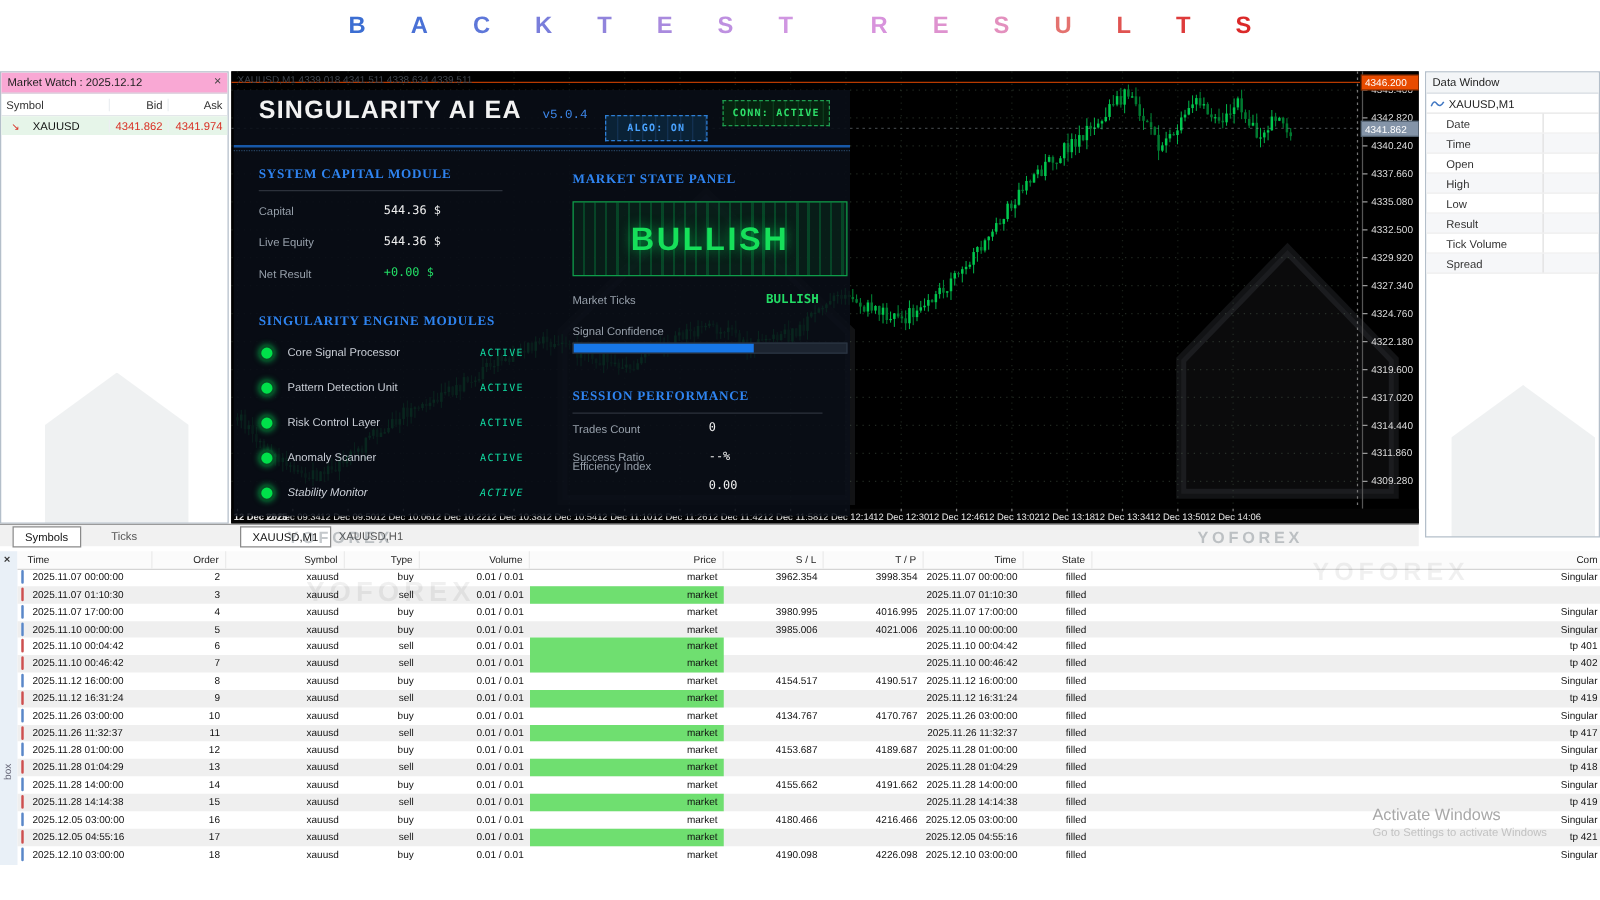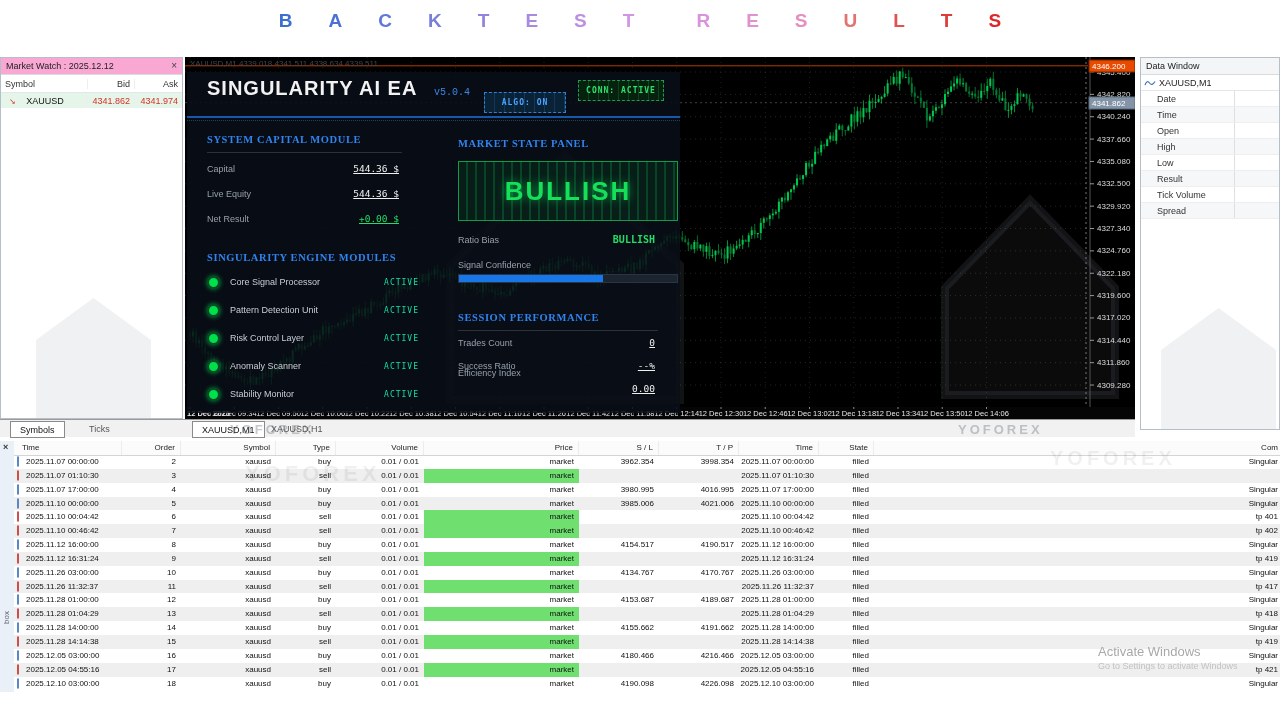--- a/index.html
+++ b/index.html
@@ -45,21 +45,21 @@
   .ea-btn{position:absolute;height:21px;box-sizing:border-box;font-family:"DejaVu Sans Mono",monospace;
           font-size:8px;font-weight:bold;display:flex;align-items:center;justify-content:center;
           letter-spacing:1px;cursor:pointer;}
   .ea-btn.algo{border:1px dashed #2e7fd6;background:#0a2236 repeating-linear-gradient(90deg,transparent 0 9px,rgba(70,140,255,0.18) 9px 10px);color:#4aa3ff;margin-top:12px;}
   .ea-btn.conn{border:1px dashed #1f9d4f;background:#06220f repeating-linear-gradient(90deg,transparent 0 9px,rgba(40,220,110,0.18) 9px 10px);color:#2ee06a;}
   .ea-hr{position:absolute;left:0;width:100%;border-bottom:2px solid #1758a8;}
   .ea-hr2{position:absolute;left:0;width:100%;border-bottom:1px dotted #24415f;}
   .sec-h{font-size:10.5px;font-weight:bold;color:#2f84f0;letter-spacing:0.6px;font-family:Liberation Serif, serif;}
   .sec-u{position:absolute;border-bottom:1px solid rgba(150,160,175,0.25);}
   .ea-lab{font-size:9px;color:#97a0ab;}
-  .ea-val{font-size:9.5px;color:#f0f0f0;font-family:"DejaVu Sans Mono",monospace;text-align:right;text-decoration:underline;}
+  .ea-val{font-size:9.5px;color:#f0f0f0;font-family:"DejaVu Sans Mono",monospace;}
   .ea-val.pos{color:#23dd66;}
   .mod-row{position:absolute;left:20px;width:212px;height:20px;display:flex;align-items:center;}
   .mod-dot{width:9px;height:9px;border-radius:50%;background:#00e04a;border:2px solid #074d26;
            box-shadow:0 0 5px rgba(0,230,90,0.7);margin-right:10px;flex:none;}
   .mod-name{flex:1;font-size:9px;color:#c9ced6;}
   .mod-st{font-size:8px;color:#12dfa4;font-family:"DejaVu Sans Mono",monospace;letter-spacing:1px;}
   .state-box{position:absolute;box-sizing:border-box;border:1px solid #0f9d4a;
              background:rgba(10,70,35,0.30) repeating-linear-gradient(90deg,transparent 0 7px,rgba(0,210,90,0.22) 7px 9px);
              display:flex;align-items:center;justify-content:center;}
   .state-big{font-size:26px;font-weight:bold;color:#16e05a;letter-spacing:2px;
@@ -882,32 +882,32 @@
           <div class="mod-row" style="top: 256px;">
             <span class="mod-dot"></span>
             <span class="mod-name">Risk Control Layer</span>
             <span class="mod-st">ACTIVE</span>
           </div>
           <div class="mod-row" style="top: 284px;">
             <span class="mod-dot"></span>
             <span class="mod-name">Anomaly Scanner</span>
             <span class="mod-st">ACTIVE</span>
           </div>
-          <div class="mod-row" style="top: 312px;">
+          <div class="mod-row" style="top: 312px; font-style: italic;">
             <span class="mod-dot"></span>
             <span class="mod-name">Stability Monitor</span>
             <span class="mod-st">ACTIVE</span>
           </div>
         </div>
 
       <div class="ea-abs sec-h" style="left:271px;top:66px;">MARKET STATE PANEL</div>
       <div class="state-box" style="left:271px;top:89px;width:220px;height:60px;">
         <span class="state-big">BULLISH</span>
       </div>
-      <div class="ea-abs ea-lab" style="left:271px;top:163px;">Ratio Bias</div>
+      <div class="ea-abs ea-lab" style="left:271px;top:163px;">Market Ticks</div>
       <div class="ea-abs bias-val" style="left:380px;top:162px;width:88px;text-align:right;">BULLISH</div>
       <div class="ea-abs ea-lab" style="left:271px;top:188px;">Signal Confidence</div>
       <div class="conf-track" style="left:271px;top:202px;width:220px;">
         <div class="conf-fill" id="conf-fill" style="width: 66%;"></div>
       </div>
 
       <div class="ea-abs sec-h" style="left:271px;top:240px;">SESSION PERFORMANCE</div>
       <div class="sec-u" style="left:271px;top:258px;width:200px;"></div>
       <div class="ea-abs ea-lab" style="left:271px;top:266px;">Trades Count</div>
       <div class="ea-abs ea-val" style="left:380px;top:265px;width:88px;">0</div>

